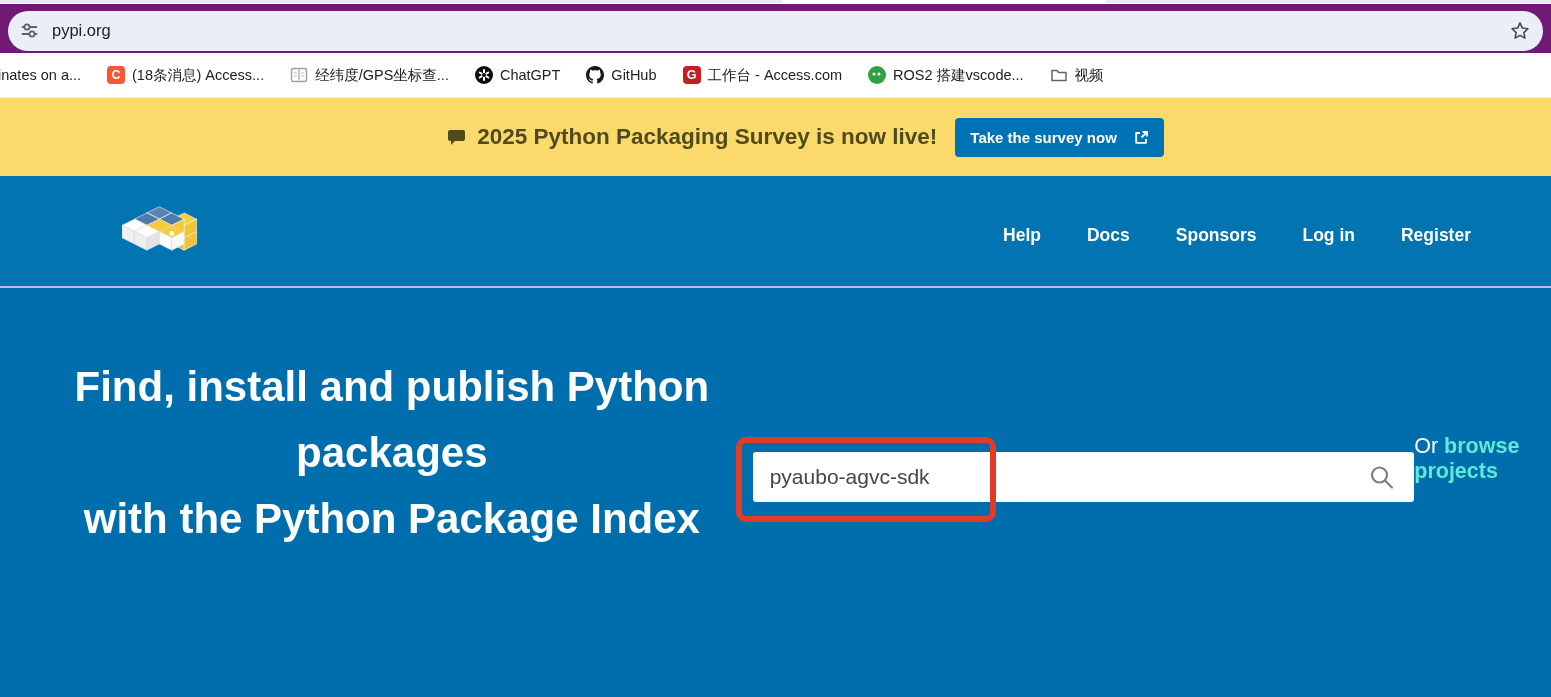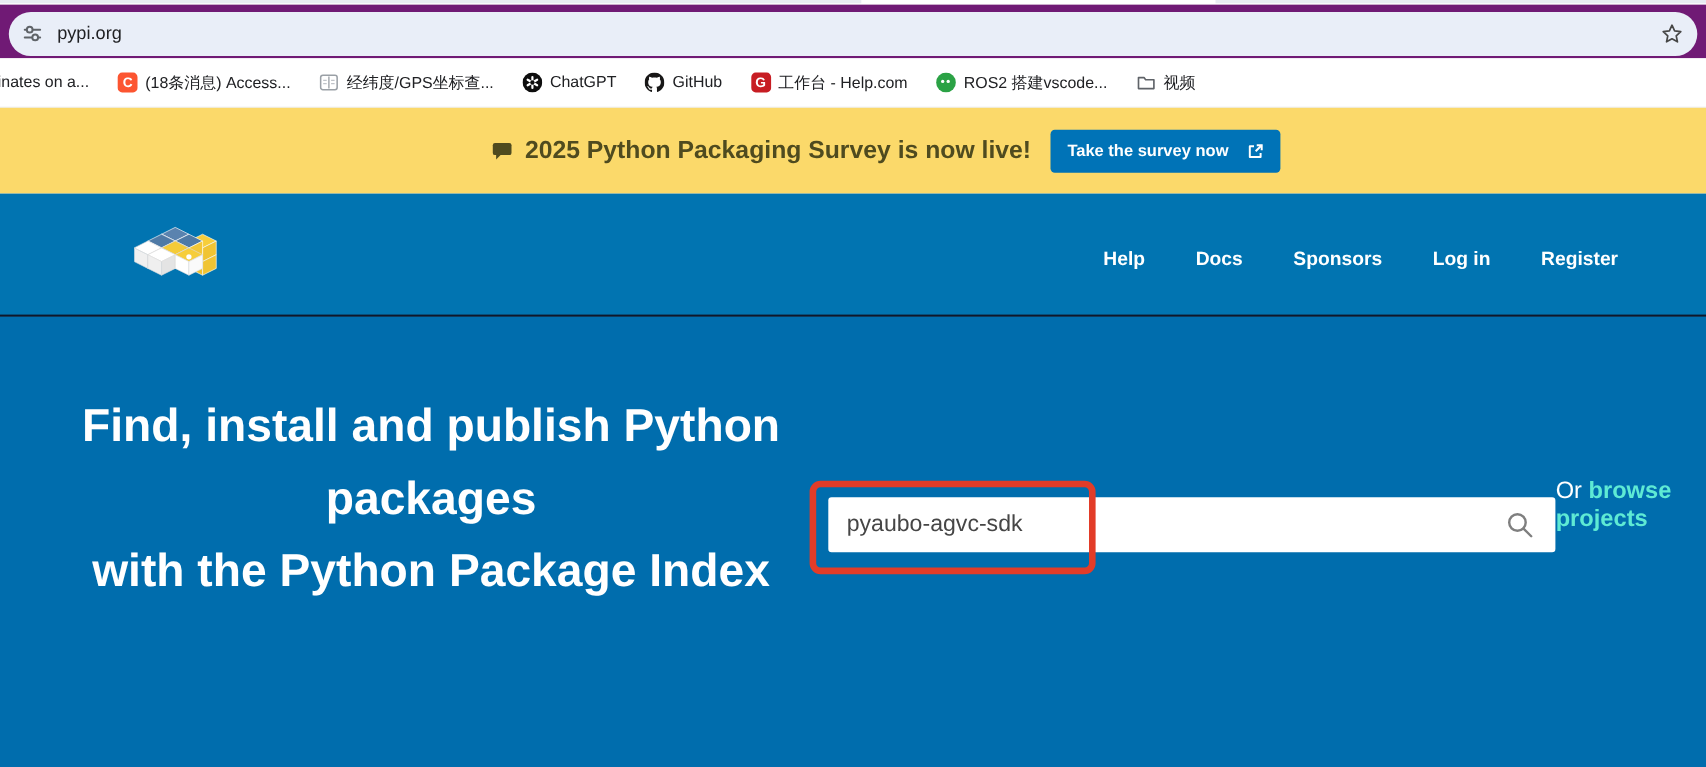--- a/index.html
+++ b/index.html
@@ -44,21 +44,21 @@
   .survey-inner { display:flex; align-items:center; gap:18px; transform:translateX(30px); }
   .survey-msg { display:flex; align-items:center; gap:11px; font-size:22.5px; font-weight:bold; color:#4F4B1F; }
   .survey-btn {
     background:#0073B7; color:#fff; border:none; border-radius:4px;
     font-family:inherit; font-size:15px; font-weight:bold;
     padding:11px 15px; display:flex; align-items:center; gap:17px; cursor:pointer;
   }
 
   
   .pypi-header {
-    height:112px; background:#0174B1; border-bottom:2px solid #0f172a;
+    height:112px; background:#0174B1; border-bottom:2px solid #c4b5fd;
     display:flex; align-items:center; justify-content:space-between;
     padding:8px 80px 0 122px;
   }
   .pypi-nav { display:flex; gap:46px; }
   .pypi-nav a { color:#fff; text-decoration:none; font-size:17.5px; font-weight:600; cursor:pointer; }
 
   
   .hero { height:409px; background:#006DAD; display:flex; flex-direction:column; align-items:center; padding-top:66px; }
   .hero-inner { display:flex; flex-direction:row; align-items:center; transform:translateX(31px); }
   .hero-title { margin:0; color:#fff; font-size:42px; font-weight:700; line-height:66px; text-align:center; }
@@ -146,21 +146,21 @@
     <div class="bookmark">
       <span class="fav">
         <svg width="18" height="18" viewBox="0 0 24 24">
           <path fill="#181717" d="M12 0C5.37 0 0 5.37 0 12c0 5.3 3.438 9.8 8.205 11.385.6.113.82-.258.82-.577 0-.285-.01-1.04-.015-2.04-3.338.724-4.042-1.61-4.042-1.61-.546-1.385-1.333-1.755-1.333-1.755-1.09-.745.082-.73.082-.73 1.205.086 1.84 1.237 1.84 1.237 1.07 1.835 2.807 1.305 3.492.998.108-.776.42-1.305.763-1.605-2.665-.3-5.466-1.332-5.466-5.93 0-1.31.468-2.38 1.236-3.22-.124-.303-.536-1.523.117-3.176 0 0 1.008-.322 3.3 1.23.957-.266 1.983-.399 3.003-.404 1.02.005 2.047.138 3.006.404 2.29-1.552 3.297-1.23 3.297-1.23.655 1.653.243 2.873.12 3.176.77.84 1.235 1.91 1.235 3.22 0 4.61-2.805 5.625-5.475 5.92.43.37.814 1.102.814 2.222 0 1.606-.015 2.898-.015 3.293 0 .32.216.694.825.576C20.565 21.795 24 17.295 24 12c0-6.63-5.37-12-12-12z"></path>
         </svg>
       </span>
       <span>GitHub</span>
     </div>
     <div class="bookmark">
       <span class="fav fav-sq fav-gitee">G</span>
-      <span>工作台 - Help.com</span>
+      <span>工作台 - Access.com</span>
     </div>
     <div class="bookmark">
       <span class="fav">
         <svg width="18" height="18" viewBox="0 0 18 18">
           <circle cx="9" cy="9" r="9" fill="#2BA245"></circle>
           <circle cx="6" cy="8" r="1.5" fill="#fff"></circle>
           <circle cx="11" cy="8" r="1.5" fill="#fff"></circle>
         </svg>
       </span>
       <span>ROS2 搭建vscode...</span>

